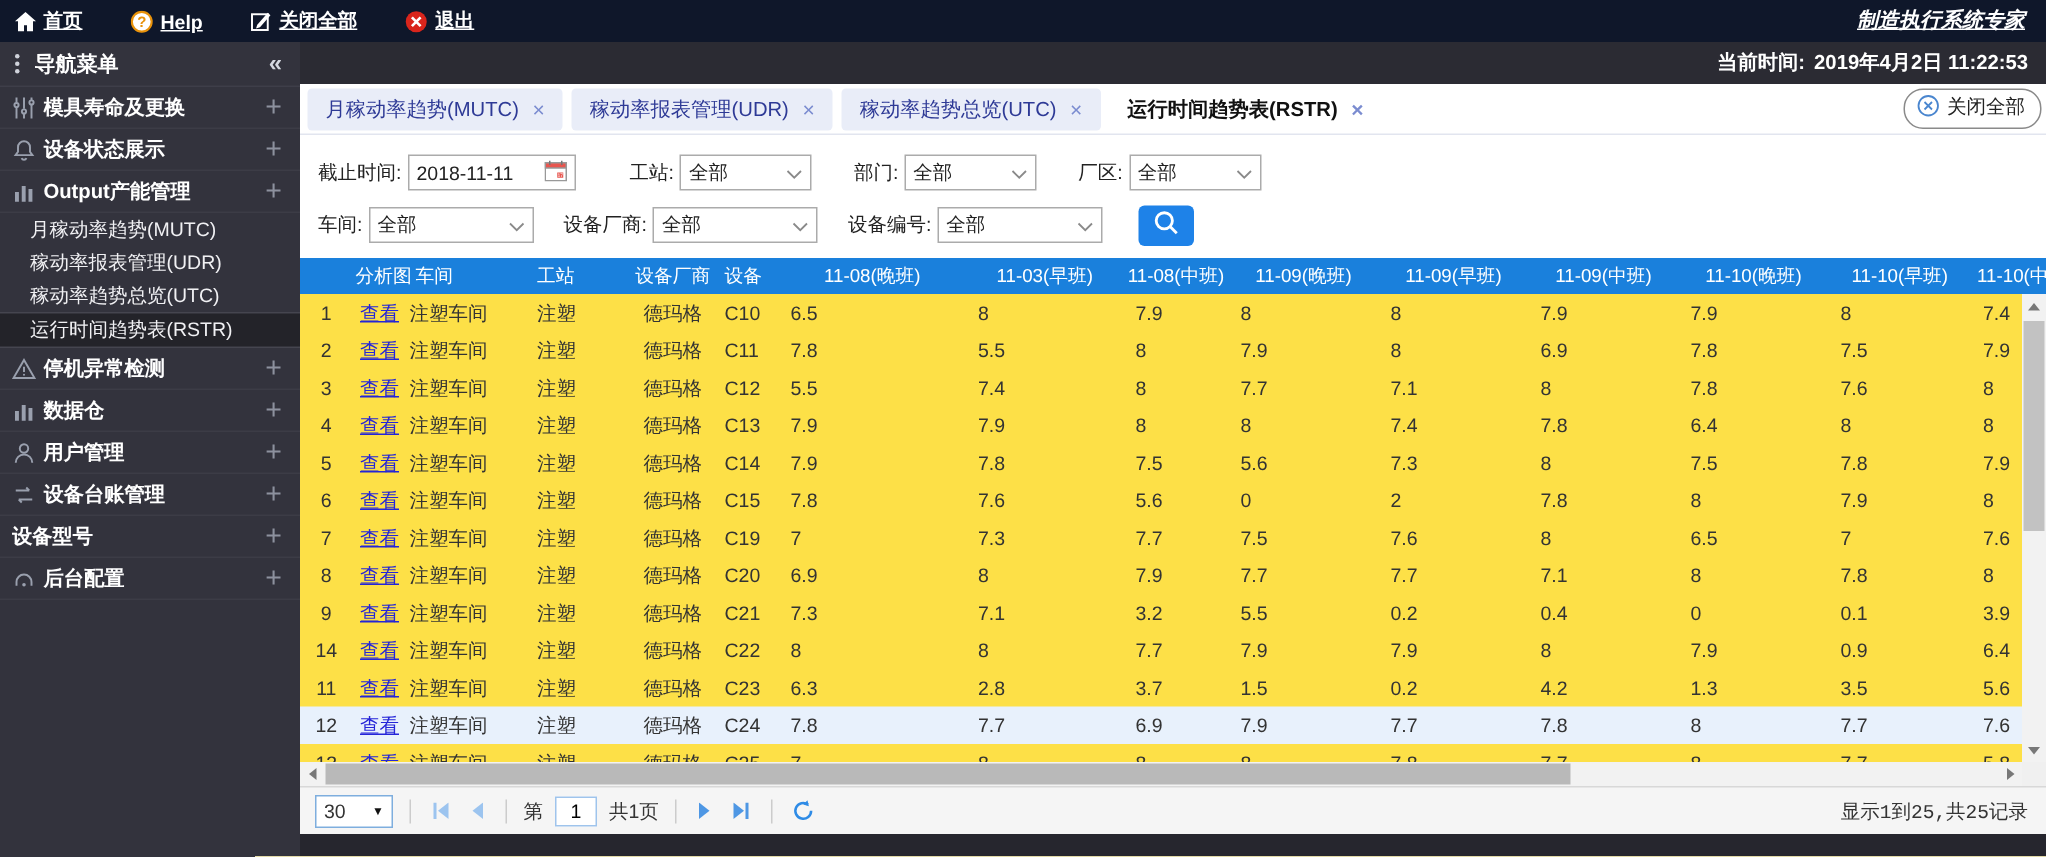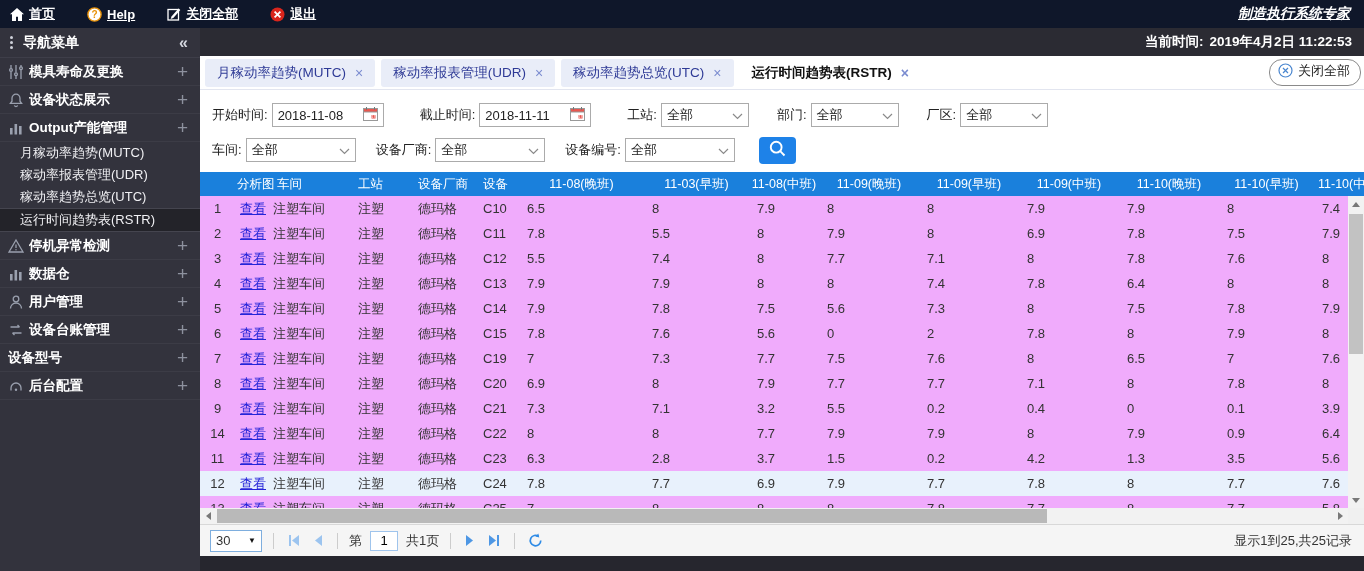--- a/index.html
+++ b/index.html
@@ -47,31 +47,31 @@
   .f-label { margin-right:4px; white-space:nowrap; }
   .f-input { height:24px; border:1px solid #ababab; background:#fff; display:flex; align-items:center; box-sizing:border-box; padding:0 5px; justify-content:space-between; }
   .f-date { width:112px; }
   .f-select { cursor:pointer; }
   .w88 { width:88px; } .w110 { width:110px; }
   .f-val { white-space:nowrap; }
   .cal-btn { display:flex; align-items:center; cursor:pointer; }
   .search-btn { width:37px; height:27px; background:#1e82e8; border:none; border-radius:4px; display:flex; align-items:center; justify-content:center; margin-left:4px; cursor:pointer; }
 
   
-  .table-area { position:relative; flex:1; min-height:0; background:#f0abfc; }
+  .table-area { position:relative; flex:1; min-height:0; background:#fde047; }
   .t-header { height:24px; background:#1a80dc; color:#fff; display:flex; font-size:12.5px; line-height:24px; overflow:hidden; }
   .table-clip { position:absolute; left:0; right:16px; top:24px; bottom:16px; overflow:hidden; }
   .t-row { display:flex; width:1224px; height:25px; line-height:25px; font-size:13px; color:#333; }
   .t-row.row-hl { background:#e8f1fc; }
   .hc,.tc { flex:none; box-sizing:border-box; white-space:nowrap; overflow:visible; }
   .c0 { width:35px; text-align:center; }
   .c1 { width:34px; padding-left:5px; }
   .c2 { width:85px; padding-left:4px; }
   .c3 { width:60px; padding-left:4px; }
-  .c4 { width:65px; padding-left:4px; }
+  .c4 { width:65px; padding-left:4px;text-align:center; }
   .c5 { width:40px; padding-left:4px; }
   .c6 { width:125px; } .c7 { width:105px; } .c8 { width:70px; } .c9,.c10,.c11,.c12 { width:100px; } .c13 { width:95px; } .c14 { width:110px; }
   .tc.c6,.tc.c7,.tc.c8,.tc.c9,.tc.c10,.tc.c11,.tc.c12,.tc.c13,.tc.c14 { padding-left:8px; }
   .hc.dc { text-align:center; }
   .hc.c14 { text-align:left; padding-left:4px; }
   .hc.c1 { padding-left:2px; } .hc.c2 { padding-left:8px; }
   .view-link { color:#2525d8; text-decoration:underline; cursor:pointer; }
 
   
   .vscroll { position:absolute; right:0; top:24px; bottom:16px; width:16px; background:#f2f2f2; }
@@ -88,21 +88,21 @@
 
   
   .pagebar { height:32px; flex:none; background:#f5f5f5; border-top:1px solid #d8d8d8; display:flex; align-items:center; padding:0 10px; font-size:13px; color:#333; gap:8px; box-sizing:border-box; }
   .pg-select { width:52px; height:22px; border:1px solid #7eaede; background:#fff; display:flex; align-items:center; justify-content:space-between; padding:0 5px; box-sizing:border-box; cursor:pointer; }
   .pg-caret { font-size:8px; color:#111; }
   .pg-sep { width:1px; height:16px; background:#ccc; margin:0 3px; }
   .pg-btn { display:flex; align-items:center; cursor:pointer; padding:0 3px; }
   .pg-btn.light { color:#9cc4ef; } .pg-btn.dark { color:#4e97e4; }
   .pg-input { width:28px; height:20px; border:1px solid #9fc4ec; text-align:center; font-size:13px; font-family:inherit; box-sizing:border-box; }
   .pg-refresh { display:flex; align-items:center; cursor:pointer; margin-left:2px; }
-  .pg-summary { margin-left:auto; padding-right:2px; white-space:nowrap; }
+  .pg-summary { margin-left:auto; padding-right:2px; white-space:nowrap;font-family:Liberation Mono, monospace; }
 
   .strip { height:15px; flex:none; background:#26262e; }
 </style>
 </head>
 <body>
 
 <div class="app">
 
   <div class="topbar">
     <span class="tb-btn">
@@ -285,35 +285,20 @@
                 <path d="M5 5l5 5M10 5l-5 5" stroke="#4a86cf" stroke-width="1.2"></path>
               </svg>
             </span>
           <span>关闭全部</span>
         </button>
       </div>
 
       <div class="filters">
         <div class="f-row" id="filter-row-1">
             <span class="f-item gap36">
-              <span class="f-label">开始时间:</span>
-              <span class="f-input f-date">
-                <span class="f-val">2018-11-08</span>
-                <span class="cal-btn">
-                  <span class="icon "><svg width="15" height="14" viewBox="0 0 15 14">
-                      <rect x=".5" y="1.5" width="14" height="12" fill="#fff" stroke="#999"></rect>
-                      <rect x=".5" y="1.5" width="14" height="3.5" fill="#e8564f" stroke="#999"></rect>
-                      <path d="M3.5 0v3M11.5 0v3" stroke="#777"></path>
-                      <rect x="8.5" y="8" width="4" height="3.5" fill="#e8564f"></rect>
-                      <text x="10.5" y="11" font-size="3.4" fill="#fff" text-anchor="middle">17</text>
-                    </svg></span>
-                </span>
-              </span>
-            </span>
-            <span class="f-item gap36">
               <span class="f-label">截止时间:</span>
               <span class="f-input f-date">
                 <span class="f-val">2018-11-11</span>
                 <span class="cal-btn">
                   <span class="icon "><svg width="15" height="14" viewBox="0 0 15 14">
                       <rect x=".5" y="1.5" width="14" height="12" fill="#fff" stroke="#999"></rect>
                       <rect x=".5" y="1.5" width="14" height="3.5" fill="#e8564f" stroke="#999"></rect>
                       <path d="M3.5 0v3M11.5 0v3" stroke="#777"></path>
                       <rect x="8.5" y="8" width="4" height="3.5" fill="#e8564f"></rect>
                       <text x="10.5" y="11" font-size="3.4" fill="#fff" text-anchor="middle">17</text>

